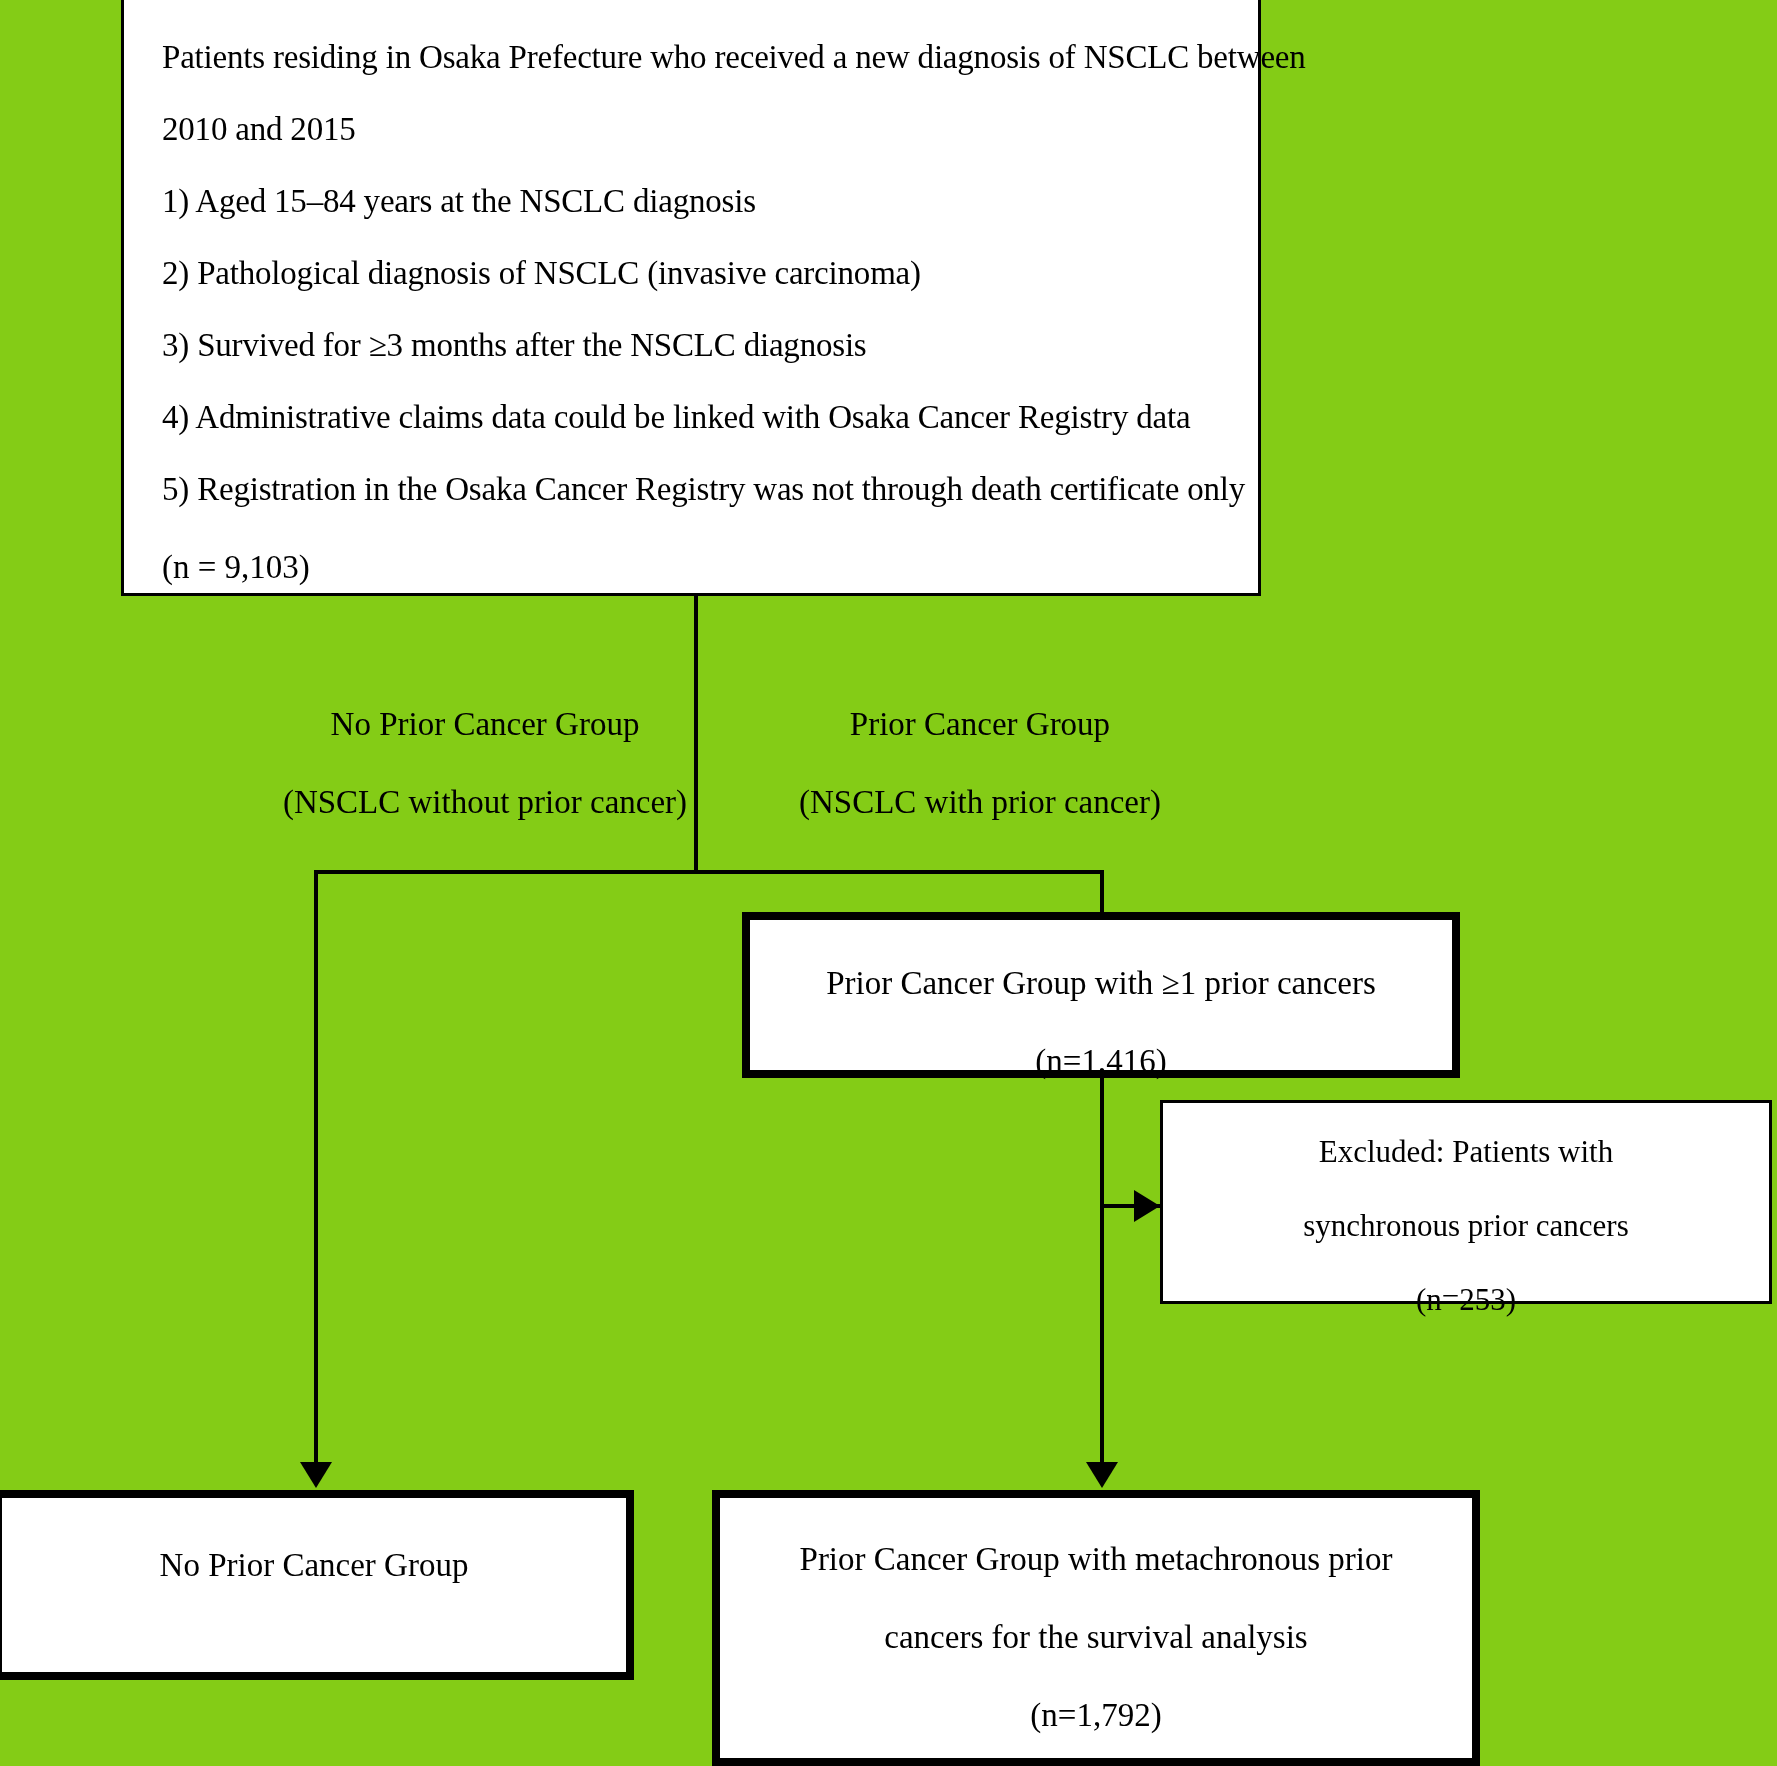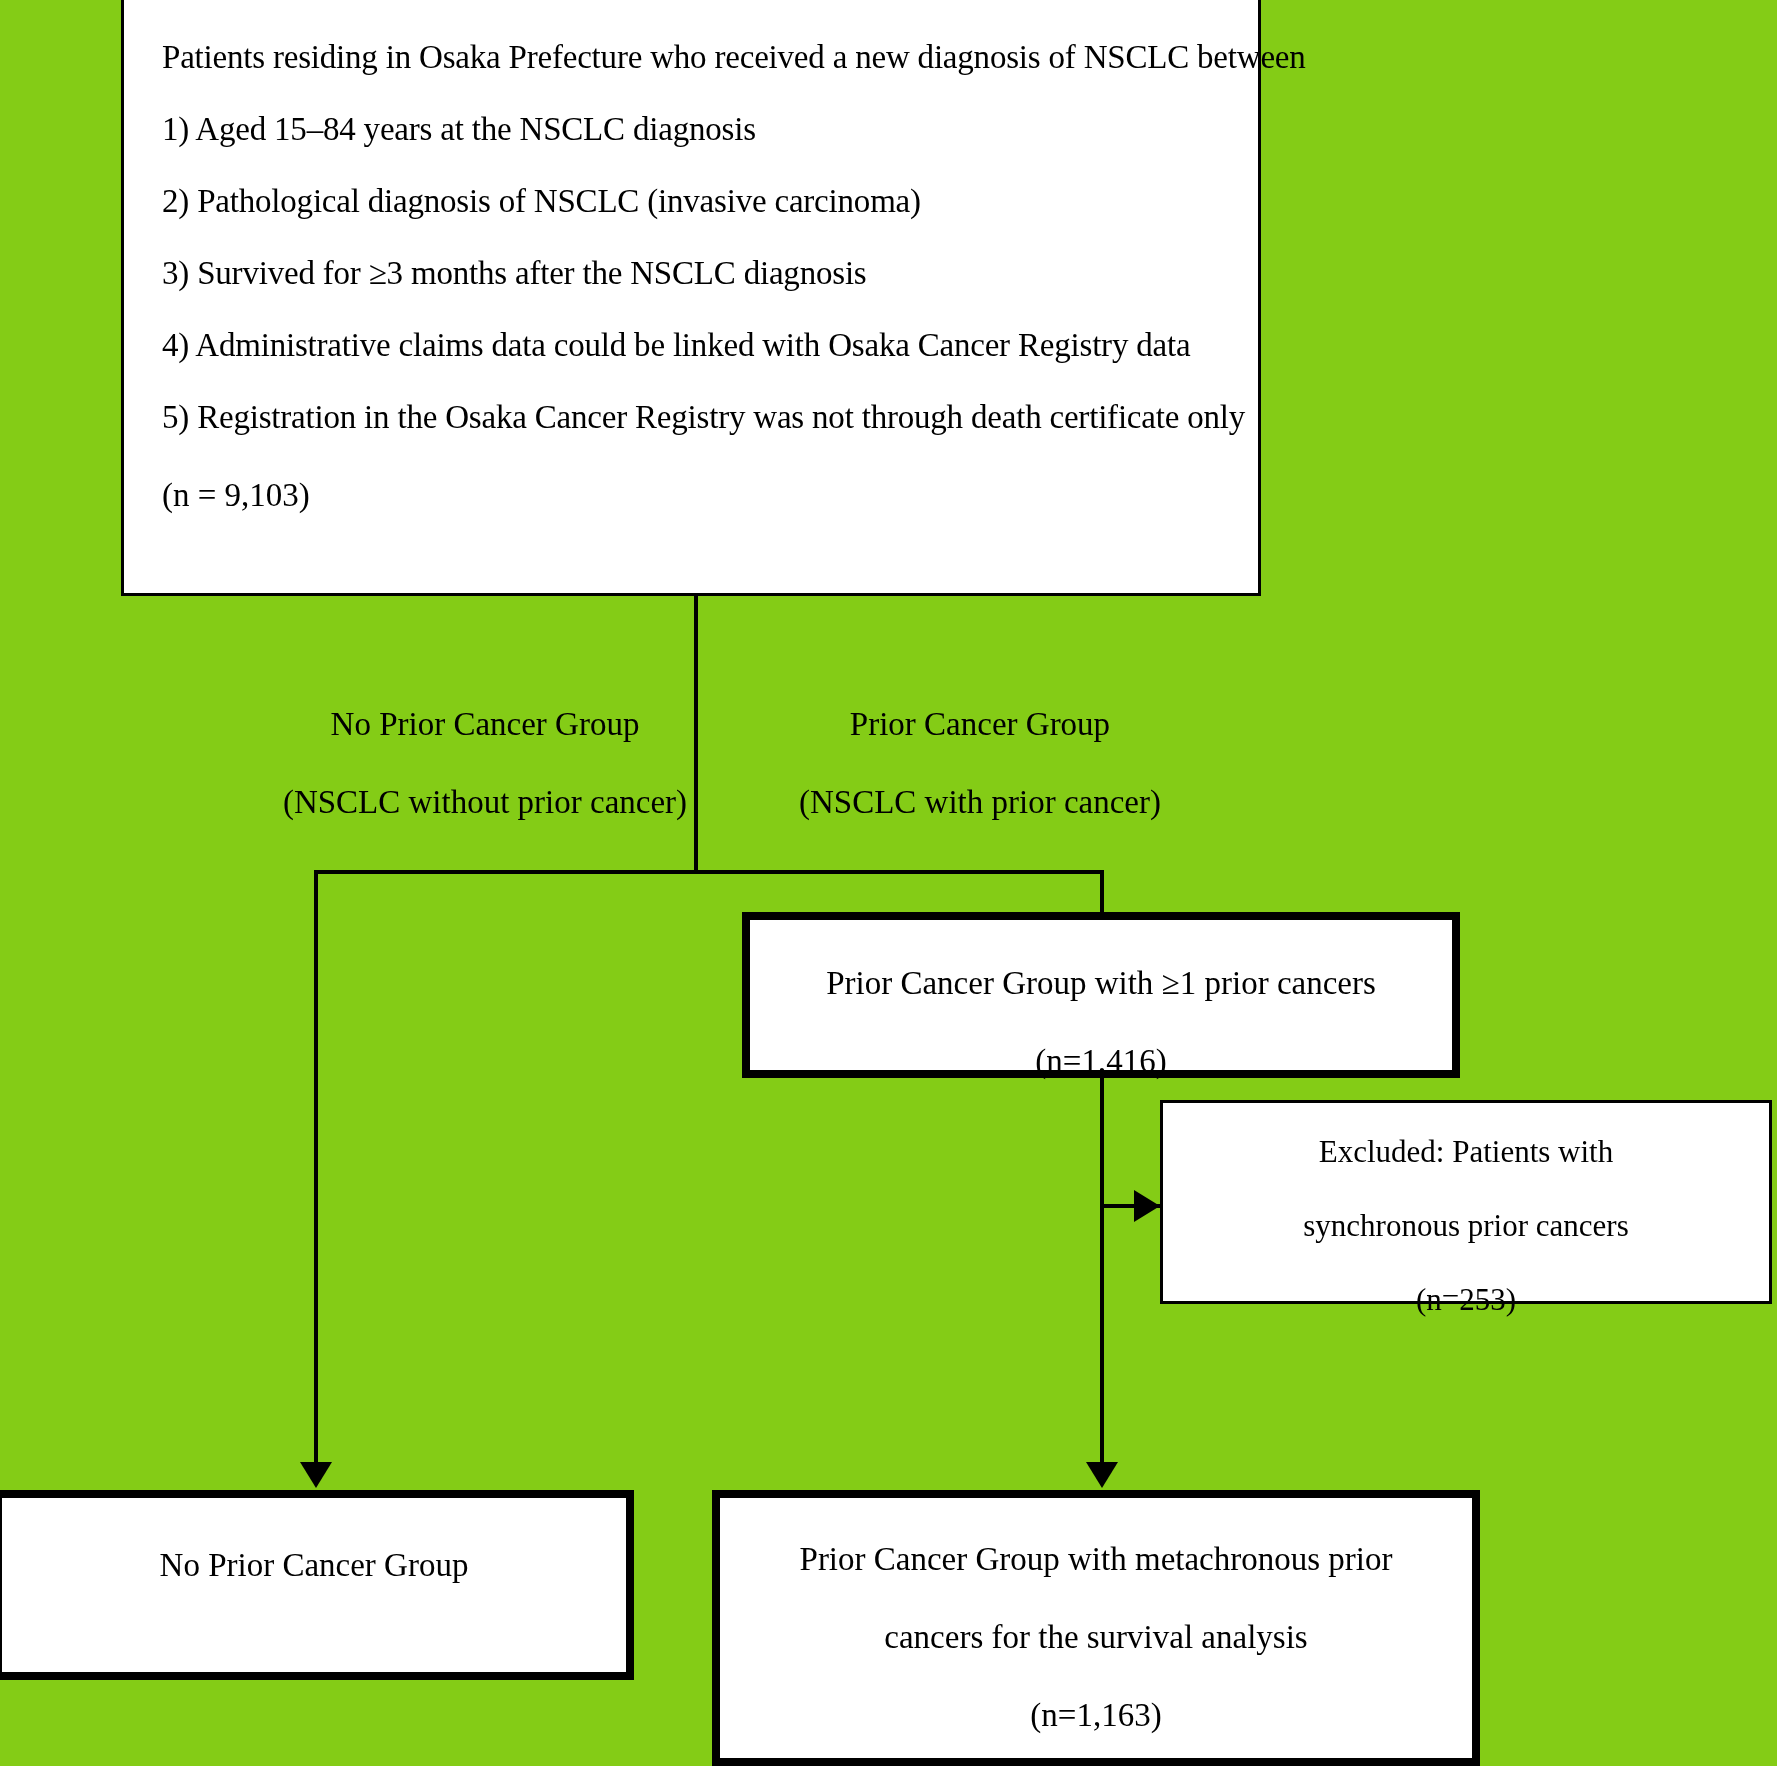--- a/index.html
+++ b/index.html
@@ -108,20 +108,21 @@
   }
 </style>
 </head>
 <body>
 
 <div id="canvas">
 
   <div class="box thin-border" style="left:121px; top:-4px; width:1140px; height:600px;">
     <div class="criteria">
       <div class="line">Patients residing in Osaka Prefecture who received a new diagnosis of NSCLC between</div>
+      <div class="line">2010 and 2015</div>
       <div class="line">1) Aged  15–84 years at the NSCLC  diagnosis</div>
       <div class="line">2) Pathological diagnosis of NSCLC (invasive carcinoma)</div>
       <div class="line">3) Survived  for ≥3 months after the NSCLC  diagnosis</div>
       <div class="line">4) Administrative claims data could be linked with Osaka Cancer Registry data</div>
       <div class="line">5) Registration in the Osaka Cancer Registry was not through death certificate only</div>
       <div class="count">(n = 9,103)</div>
     </div>
   </div>
 
   <div class="vline" style="left:694px; top:596px; height:276px;"></div>
@@ -167,17 +168,17 @@
   <div class="box bold-border" style="left:-6px; top:1490px; width:640px; height:190px;">
     <div class="boxtext" style="top:28px;">
       <div class="tline">No Prior Cancer Group</div>
     </div>
   </div>
 
   <div class="box bold-border" style="left:712px; top:1490px; width:768px; height:276px;text-decoration:underline;">
     <div class="boxtext" style="top:22px;">
       <div class="tline">Prior Cancer Group with metachronous prior</div>
       <div class="tline">cancers for the survival analysis</div>
-      <div class="tline">(n=1,163)</div>
+      <div class="tline">(n=1,792)</div>
     </div>
   </div>
 
 </div>
 
 </body></html>

